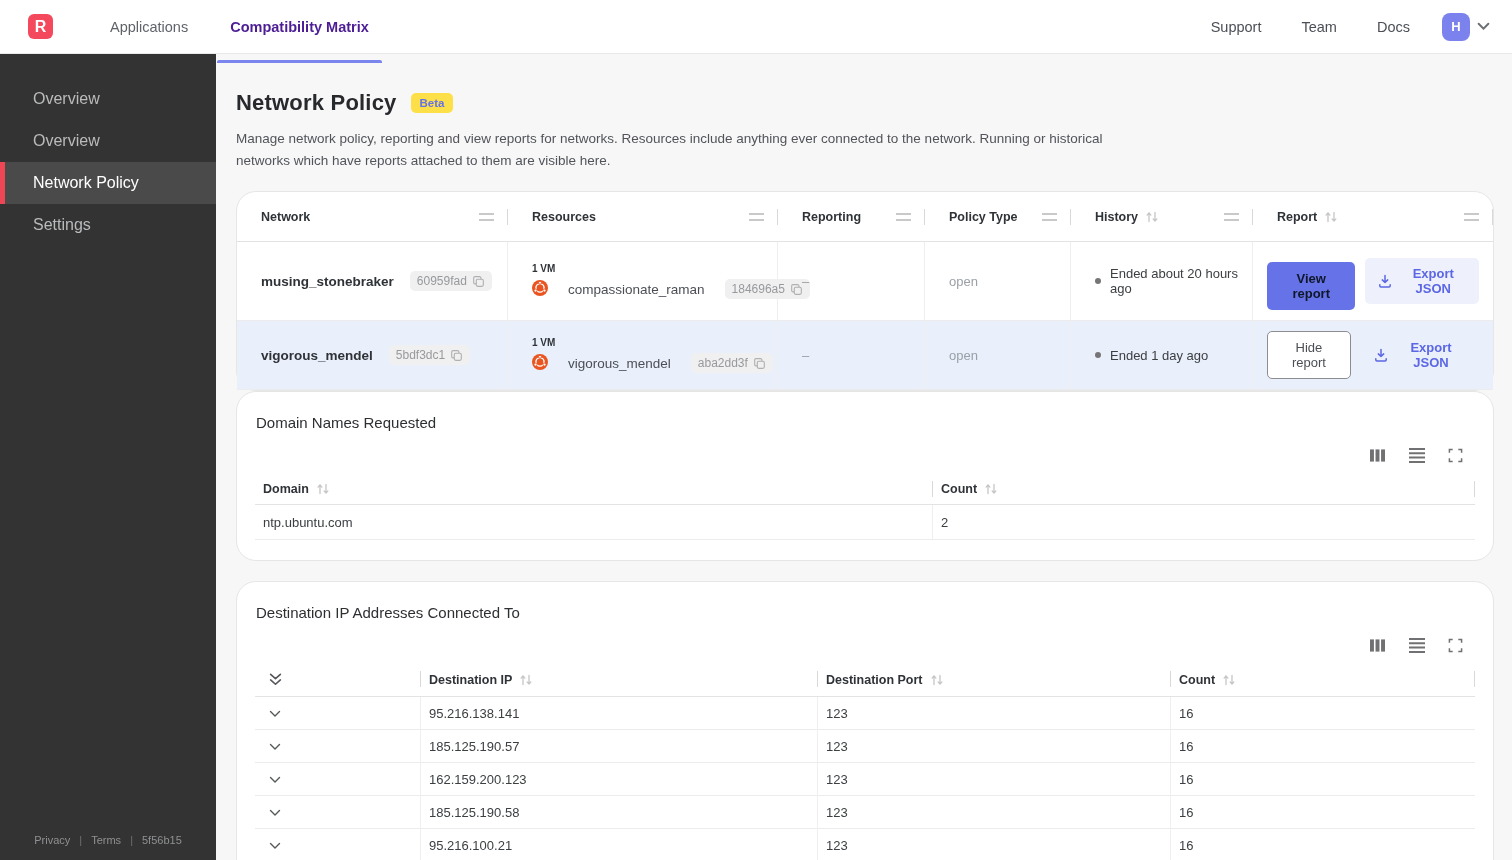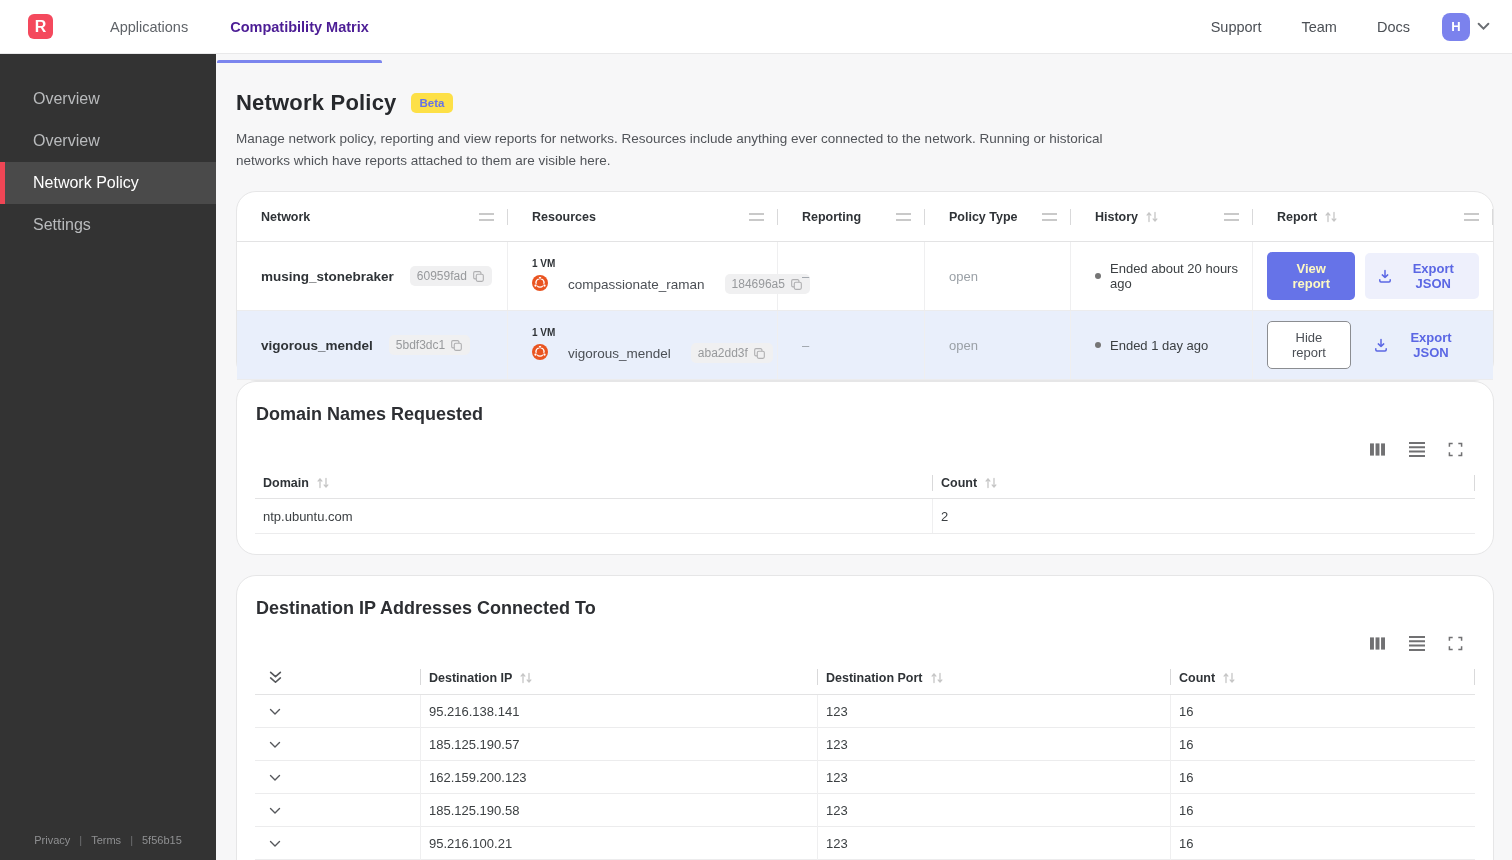--- a/index.html
+++ b/index.html
@@ -72,28 +72,28 @@
   .badge { background:#f0f0f1; color:#97999c; border-radius:5px; font-size:12px;
     padding:3px 7px; display:inline-flex; align-items:center; gap:5px; white-space:nowrap; }
   .vm-count { font-weight:700; font-size:10px; color:#2f3337; }
   .vm-line { display:flex; align-items:center; gap:20px; font-size:13.5px; color:#4b4f55; }
   .muted { color:#9aa0a6; }
   .status-dot { width:6px; height:6px; border-radius:50%; background:#757575;
     display:inline-block; margin-right:9px; flex:none; }
   .report-cell { gap:10px; padding-left:14px; }
   .btn { font-family:inherit; font-size:13px; border-radius:5px; cursor:pointer;
     display:inline-flex; align-items:center; gap:8px; }
-  .btn-primary { background:#6673e8; color:#fef9c3; border:none; padding:9px 14px; font-weight:600; }
+  .btn-primary { background:#6673e8; color:#0f172a; border:none; padding:9px 14px; font-weight:600;margin-top:10px; }
   .btn-outline { background:#fff; color:#4b4f55; border:1px solid #8b8d91; padding:8px 12px; }
   .btn-export { background:#eef0fc; color:#5b67e4; border:none; padding:8px 13px; font-weight:600; }
   .nrow.selected .btn-export { background:transparent; }
 
   
   .rcard { padding:22px 18px 20px 18px; margin-top:26px; }
-  .rcard-title { font-size:18px; font-weight:700; color:#2d2f33; padding-left:1px; }
+  .rcard-title { font-size:15px; font-weight:400; color:#2d2f33; padding-left:1px; }
   .rcard-tools { display:flex; justify-content:flex-end; align-items:center; gap:22px;
     margin-top:16px; margin-bottom:10px; padding-right:12px; }
   .tool-btn { cursor:pointer; display:flex; align-items:center; }
 
   .gtable { width:100%; }
   .ghead { display:grid; align-items:center; height:32px; border-bottom:1px solid #e3e3e4; }
   .gth { position:relative; height:100%; display:flex; align-items:center; gap:7px;
     padding:0 10px 0 8px; font-size:12.5px; font-weight:700; color:#2f3337; }
   .gth::after { content:""; position:absolute; right:0; top:8px; height:16px; width:1px; background:#d9d9da; }
   .grow { display:grid; align-items:center; border-bottom:1px solid #ececed; }

